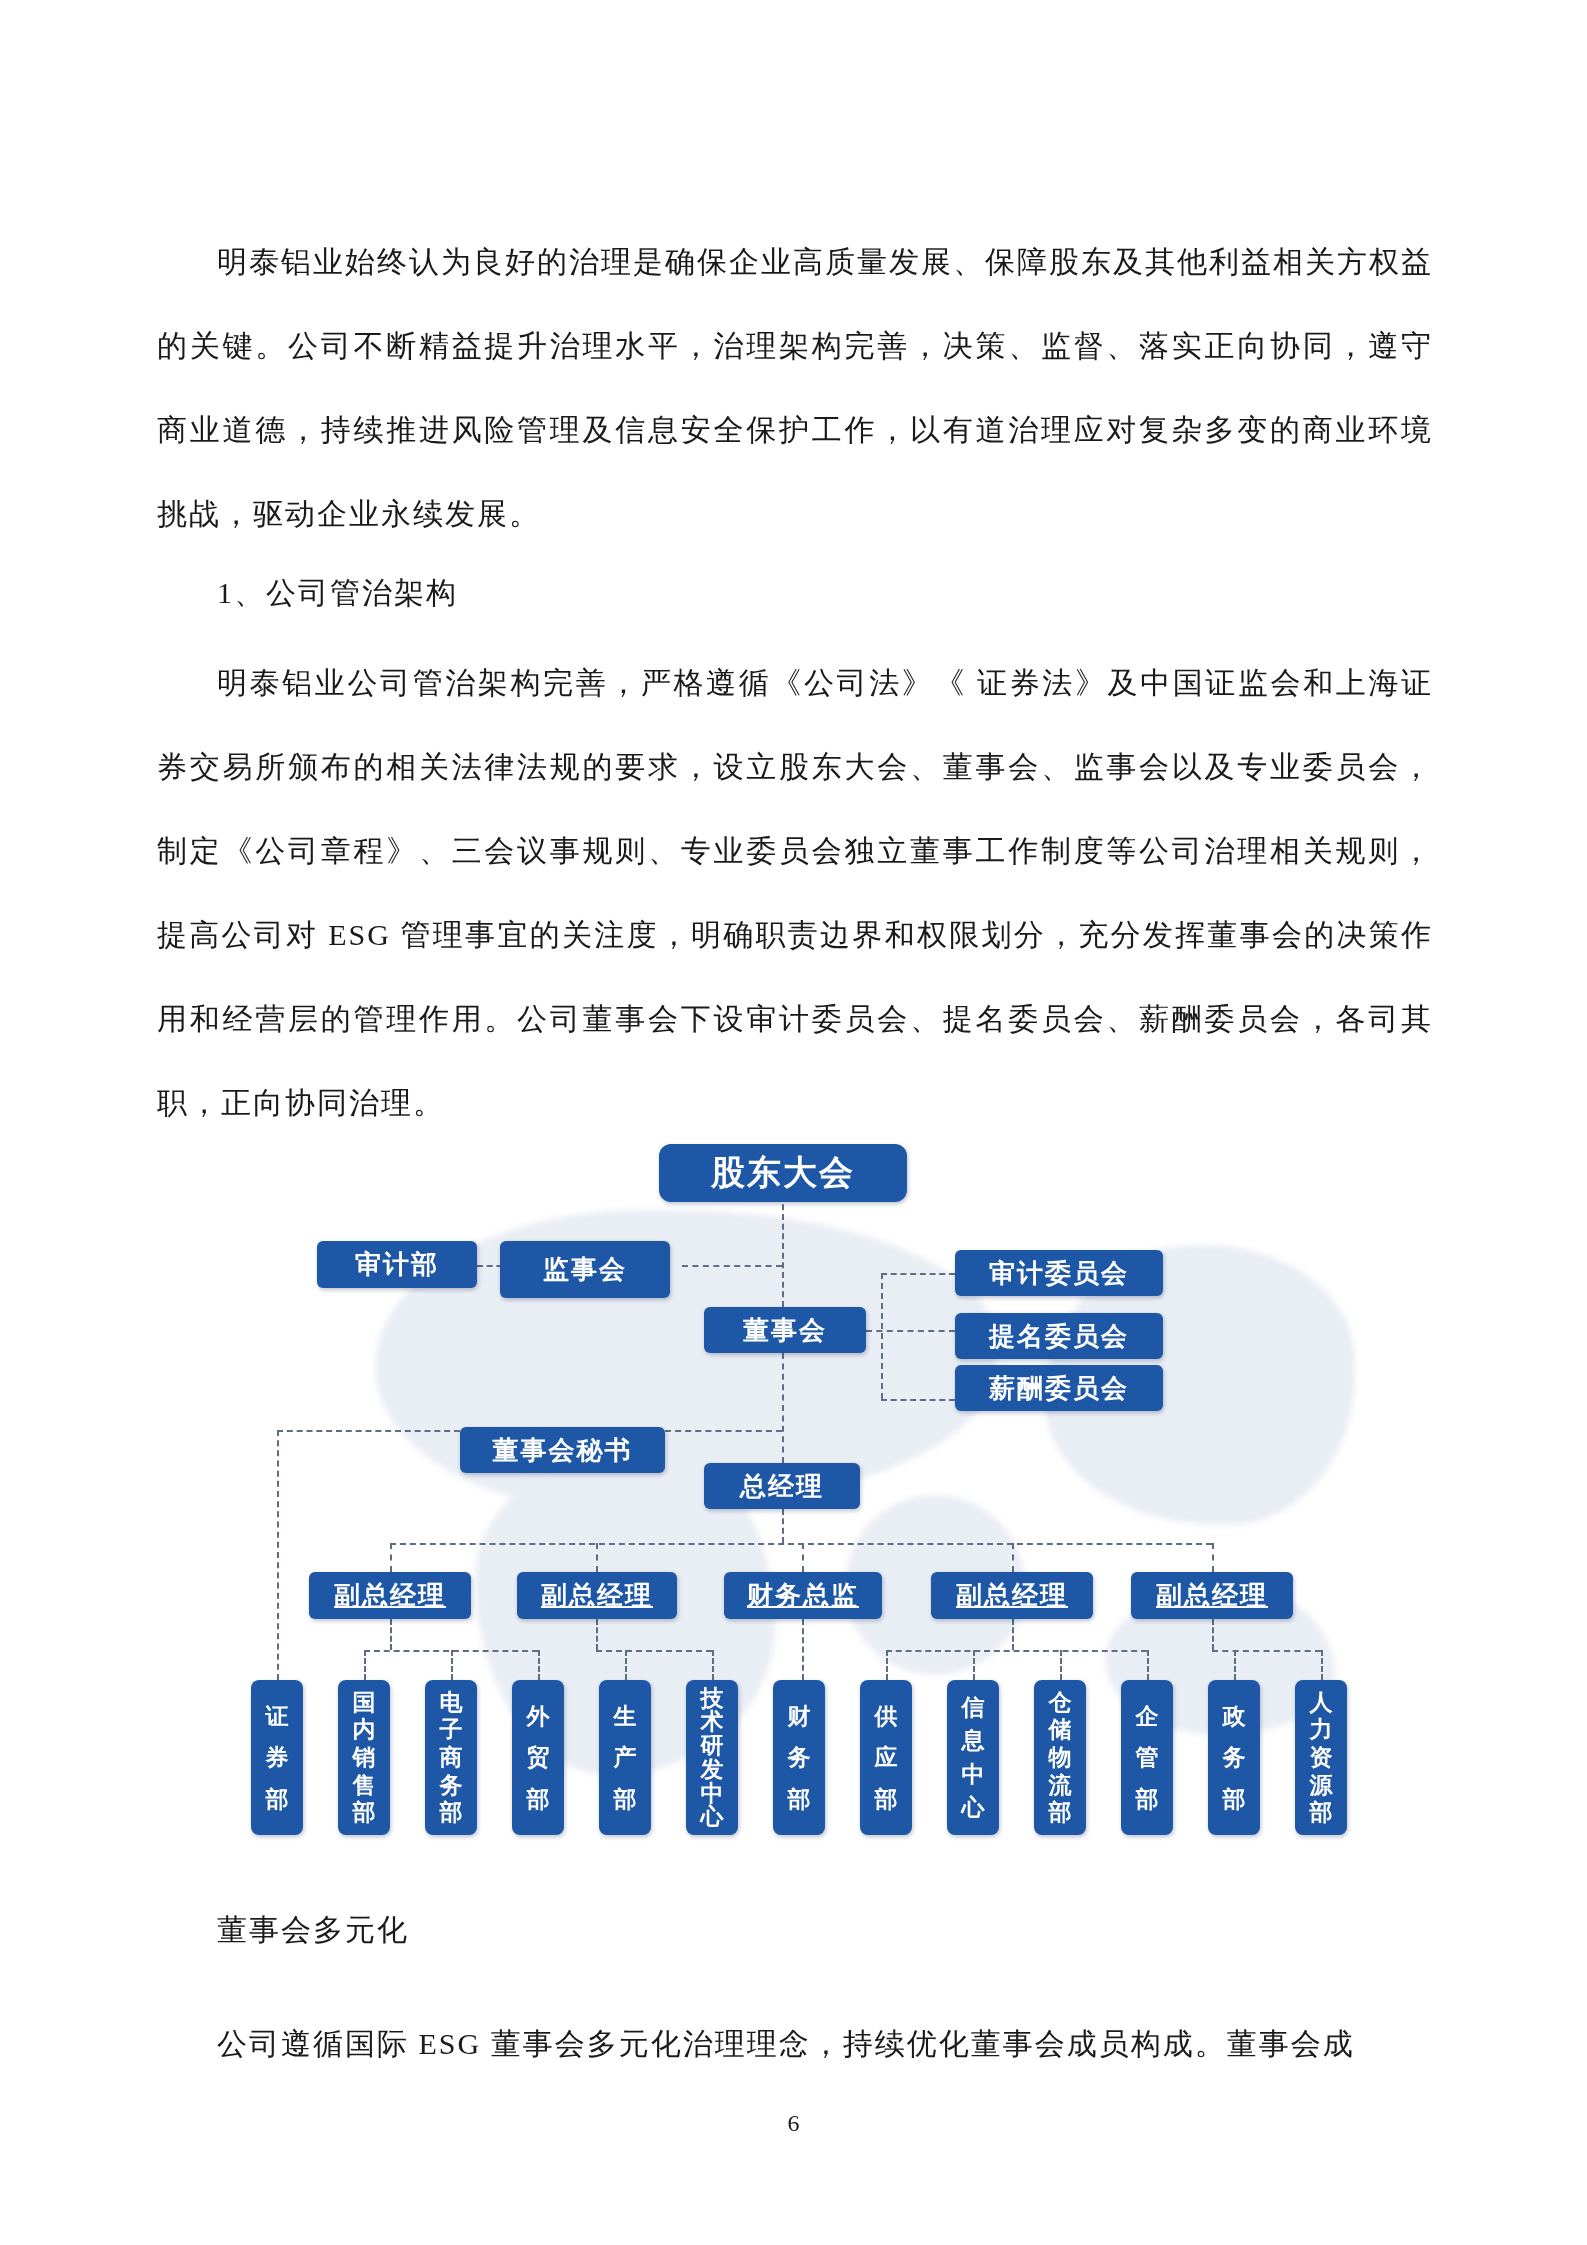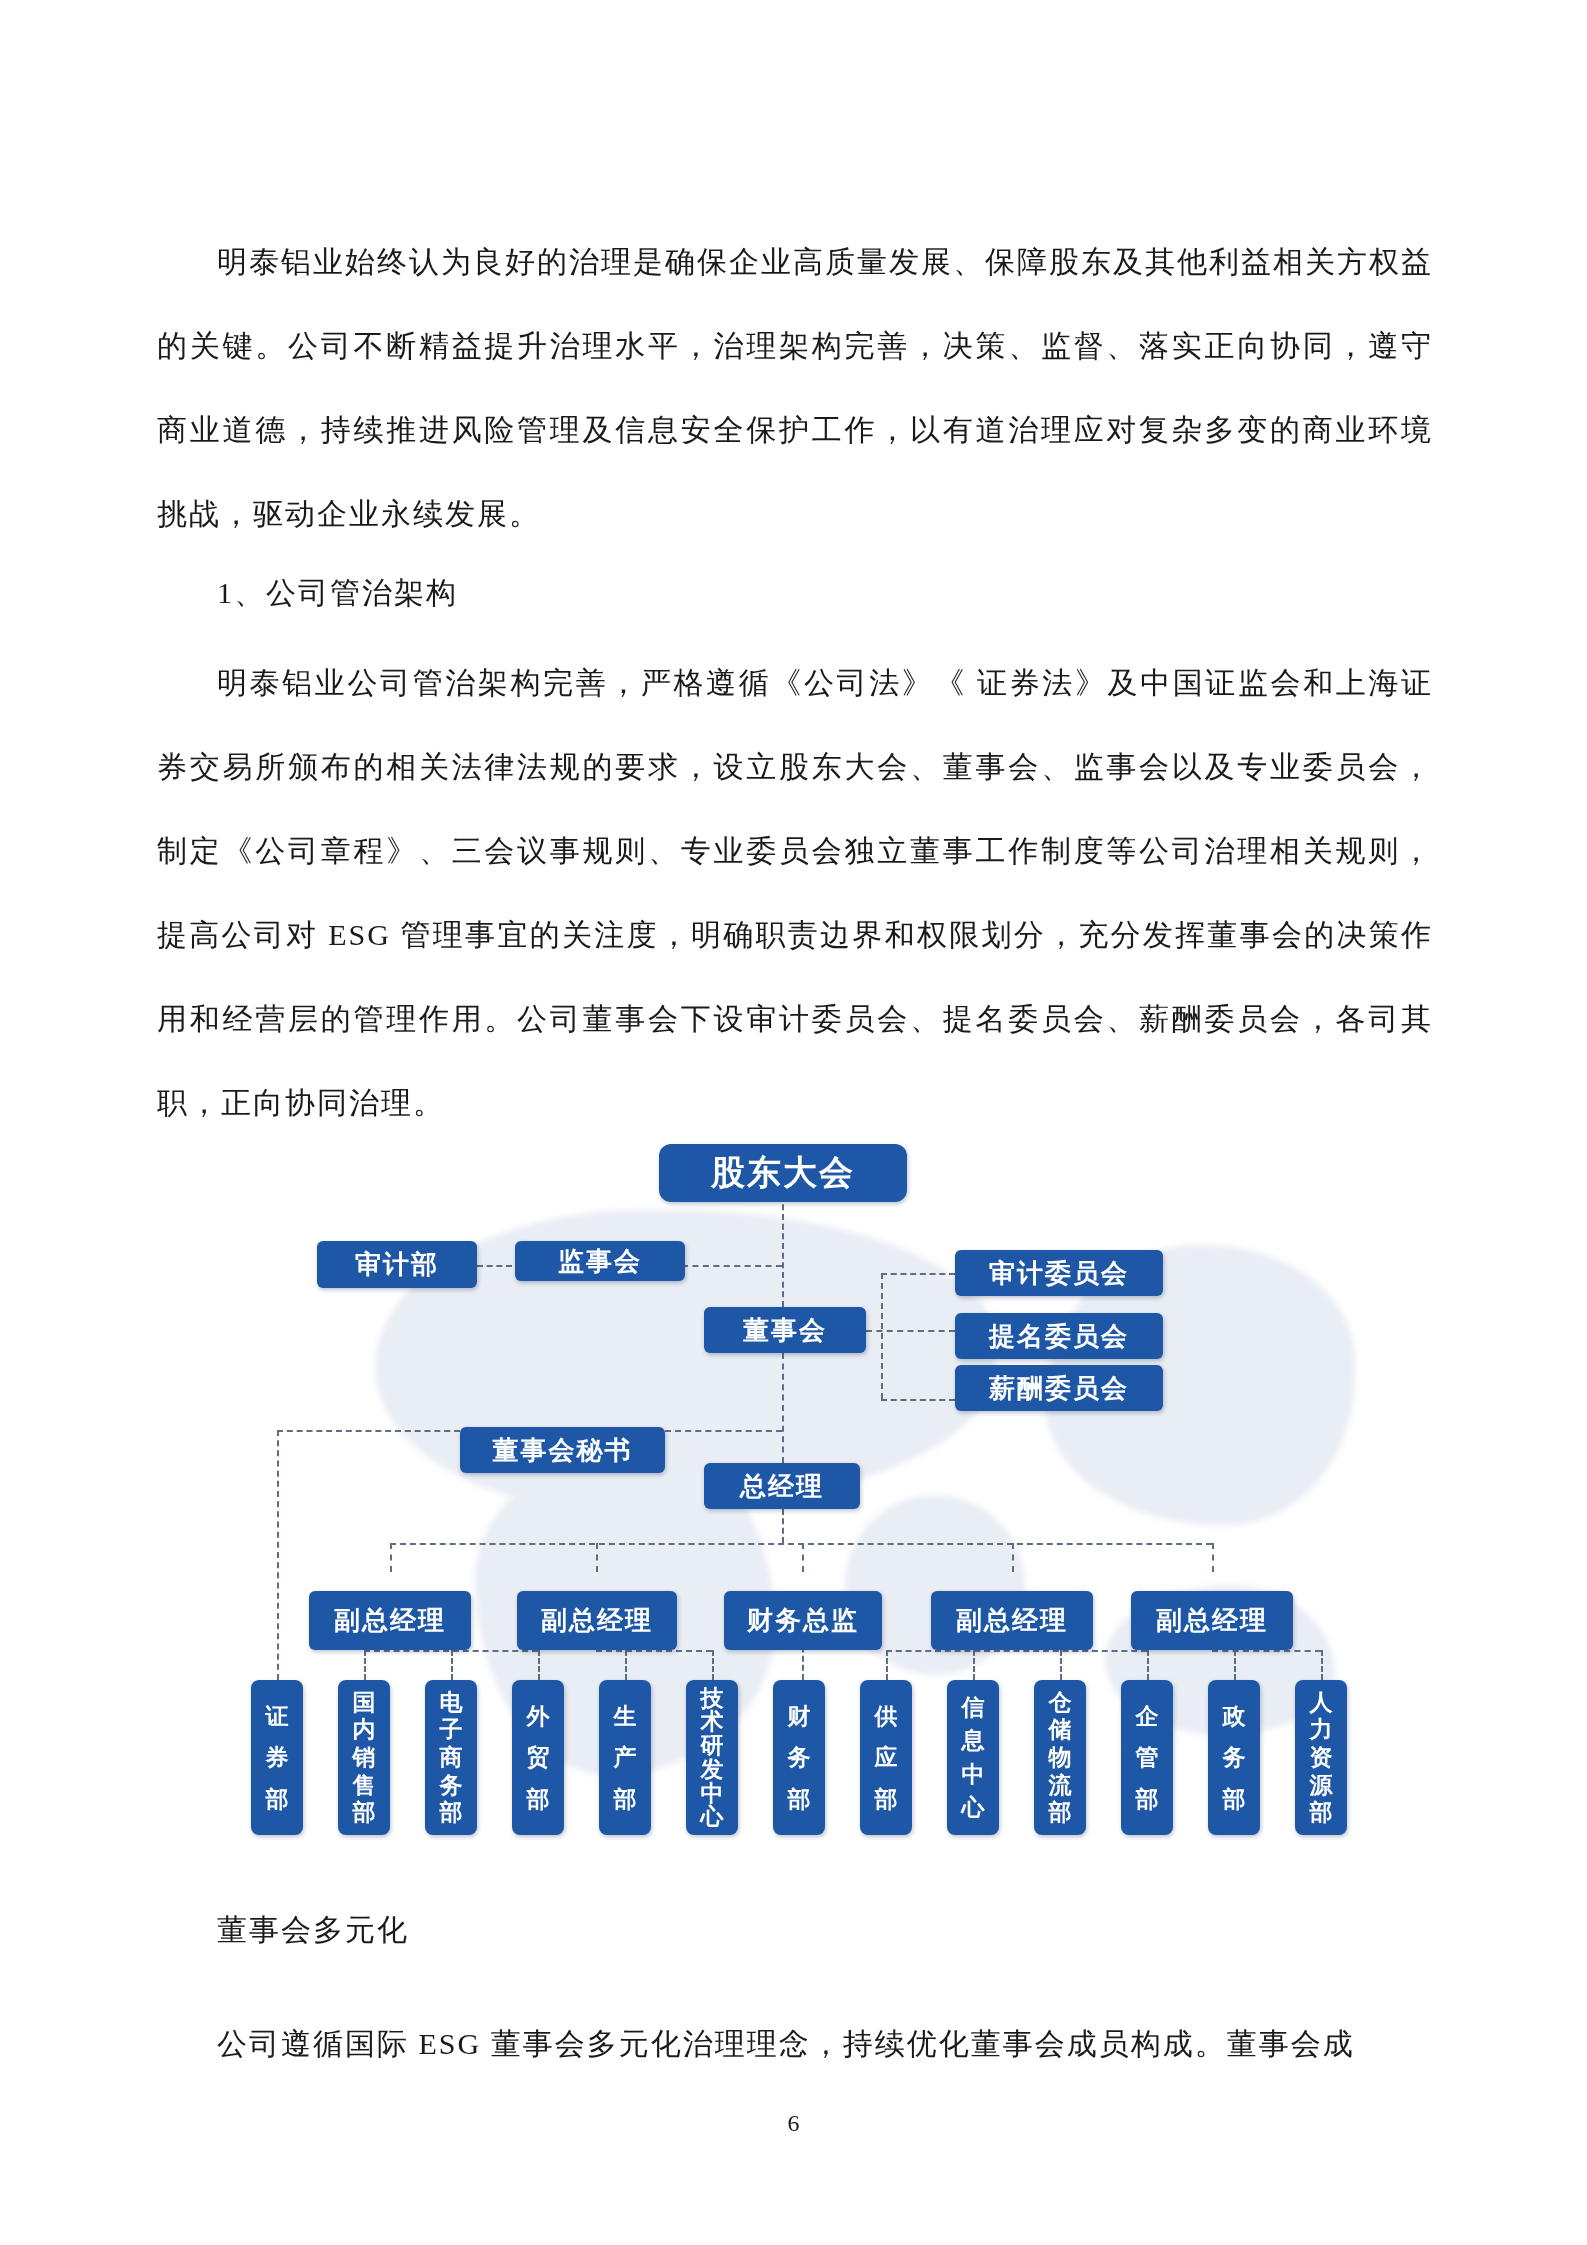--- a/index.html
+++ b/index.html
@@ -51,26 +51,26 @@
     background:var(--node-blue);color:var(--node-text);
     font-weight:bold;
     display:flex;align-items:center;justify-content:center;
     border-radius:6px;
     box-shadow:1px 2px 4px rgba(20,40,80,.28);
     font-size:26px;letter-spacing:2px;
     white-space:nowrap;
   }
   .n-shareholders{left:434px;top:12px;width:248px;height:58px;font-size:34px;border-radius:12px;margin-top:17px;}
   .n-audit-dept{left:92px;top:126px;width:160px;height:47px;}
-  .n-supervisory{left:290px;top:126px;width:170px;height:40px;}
+  .n-supervisory{left:275px;top:126px;width:170px;height:57px;}
   .n-board{left:479px;top:192px;width:162px;height:46px;}
   .n-secretary{left:235px;top:292px;width:205px;height:46px;margin-top:20px;}
   .n-gm{left:479px;top:348px;width:156px;height:46px;}
   .committee{left:730px;width:208px;height:46px;}
-  .manager{top:476px;height:59px;}
+  .manager{top:457px;height:47px;text-decoration:underline;}
   .dept{
     top:565px;width:52px;height:155px;
     flex-direction:column;justify-content:space-evenly;
     font-size:23px;line-height:1;letter-spacing:0;
     border-radius:8px;padding:6px 0;box-sizing:border-box;
   }
   .dept span{display:block;}
   .hline,.vline{position:absolute;z-index:1;}
   .hline{border-top:2px dashed var(--line);height:0;}
   .vline{border-left:2px dashed var(--line);width:0;}

